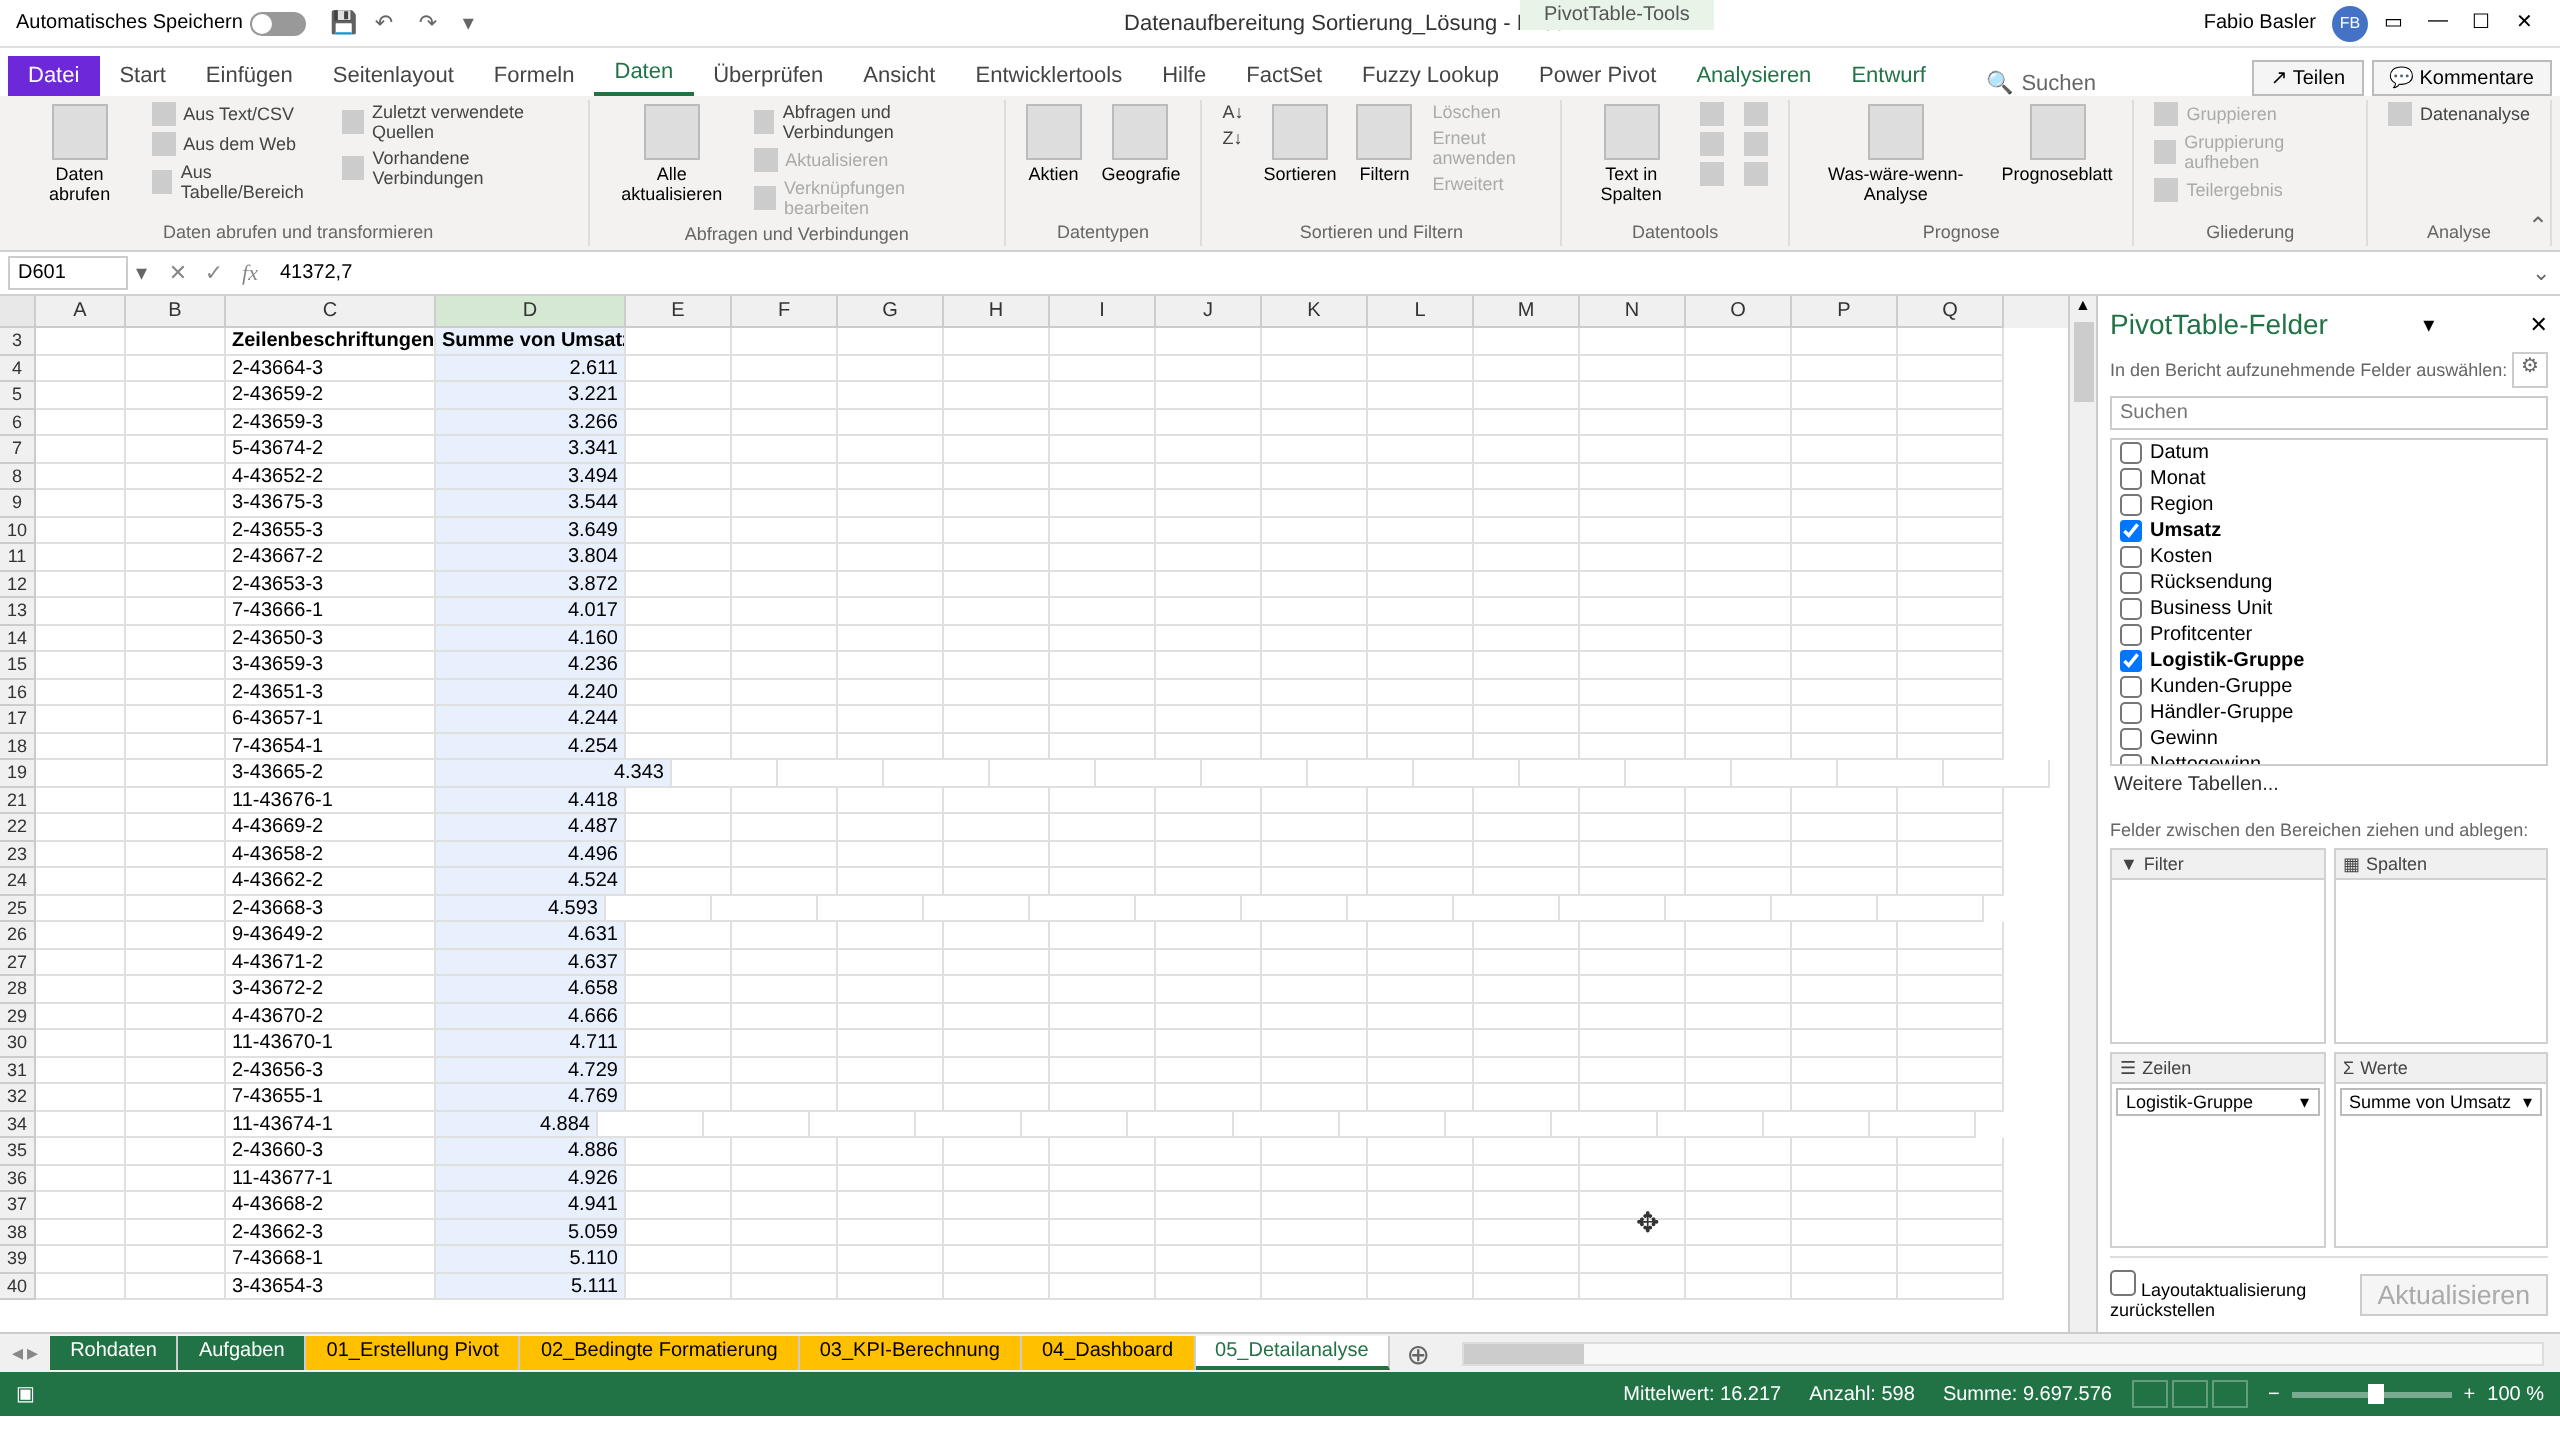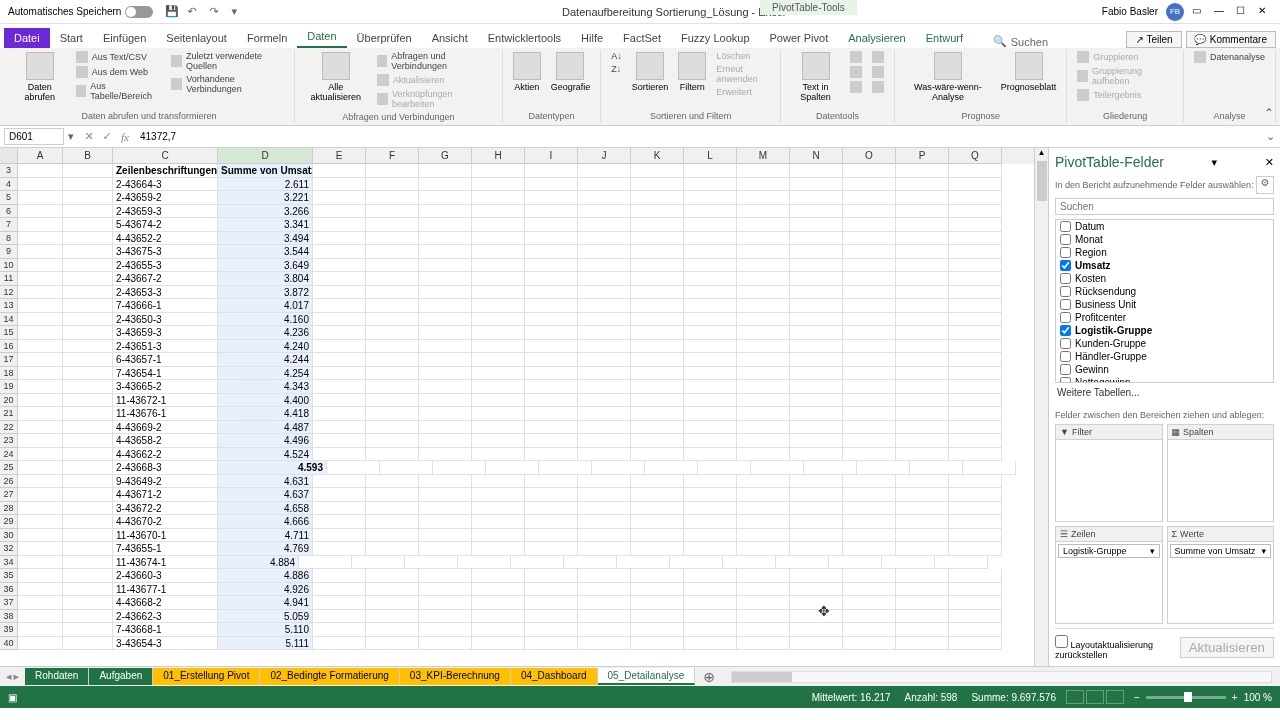--- a/index.html
+++ b/index.html
@@ -687,41 +687,21 @@
           <div class="cell " style="width: 53px;"></div>
           <div class="cell " style="width: 53px;"></div>
           <div class="cell " style="width: 53px;"></div>
           <div class="cell " style="width: 53px;"></div>
         </div>
         <div class="grid-row">
           <div class="row-h">19</div>
           <div class="cell " style="width: 45px;"></div>
           <div class="cell " style="width: 50px;"></div>
           <div class="cell " style="width: 105px;">3-43665-2</div>
-          <div class="cell num sel-col" style="width: 95px;">4.343</div>
-          <div class="cell " style="width: 53px;"></div>
-          <div class="cell " style="width: 53px;"></div>
-          <div class="cell " style="width: 53px;"></div>
-          <div class="cell " style="width: 53px;"></div>
-          <div class="cell " style="width: 53px;"></div>
-          <div class="cell " style="width: 53px;"></div>
-          <div class="cell " style="width: 53px;"></div>
-          <div class="cell " style="width: 53px;"></div>
-          <div class="cell " style="width: 53px;"></div>
-          <div class="cell " style="width: 53px;"></div>
-          <div class="cell " style="width: 53px;"></div>
-          <div class="cell " style="width: 53px;"></div>
-          <div class="cell " style="width: 53px;"></div>
-        </div>
-        <div class="grid-row">
-          <div class="row-h">20</div>
-          <div class="cell " style="width: 45px;"></div>
-          <div class="cell " style="width: 50px;"></div>
-          <div class="cell " style="width: 105px;">11-43672-1</div>
-          <div class="cell num sel-col" style="width: 95px;">4.400</div>
+          <div class="cell num sel-col" style="width: 118px;">4.343</div>
           <div class="cell " style="width: 53px;"></div>
           <div class="cell " style="width: 53px;"></div>
           <div class="cell " style="width: 53px;"></div>
           <div class="cell " style="width: 53px;"></div>
           <div class="cell " style="width: 53px;"></div>
           <div class="cell " style="width: 53px;"></div>
           <div class="cell " style="width: 53px;"></div>
           <div class="cell " style="width: 53px;"></div>
           <div class="cell " style="width: 53px;"></div>
           <div class="cell " style="width: 53px;"></div>
@@ -807,21 +787,21 @@
           <div class="cell " style="width: 53px;"></div>
           <div class="cell " style="width: 53px;"></div>
           <div class="cell " style="width: 53px;"></div>
           <div class="cell " style="width: 53px;"></div>
         </div>
         <div class="grid-row">
           <div class="row-h">25</div>
           <div class="cell " style="width: 45px;"></div>
           <div class="cell " style="width: 50px;"></div>
           <div class="cell " style="width: 105px;">2-43668-3</div>
-          <div class="cell num sel-col" style="width: 109px; font-weight: bold;">4.593</div>
+          <div class="cell num sel-col" style="width: 85px;">4.593</div>
           <div class="cell " style="width: 53px;"></div>
           <div class="cell " style="width: 53px;"></div>
           <div class="cell " style="width: 53px;"></div>
           <div class="cell " style="width: 53px;"></div>
           <div class="cell " style="width: 53px;"></div>
           <div class="cell " style="width: 53px;"></div>
           <div class="cell " style="width: 53px;"></div>
           <div class="cell " style="width: 53px;"></div>
           <div class="cell " style="width: 53px;"></div>
           <div class="cell " style="width: 53px;"></div>
@@ -908,20 +888,40 @@
           <div class="cell " style="width: 53px;"></div>
           <div class="cell " style="width: 53px;"></div>
           <div class="cell " style="width: 53px;"></div>
         </div>
         <div class="grid-row">
           <div class="row-h">30</div>
           <div class="cell " style="width: 45px;"></div>
           <div class="cell " style="width: 50px;"></div>
           <div class="cell " style="width: 105px;">11-43670-1</div>
           <div class="cell num sel-col" style="width: 95px;">4.711</div>
+          <div class="cell " style="width: 53px;"></div>
+          <div class="cell " style="width: 53px;"></div>
+          <div class="cell " style="width: 53px;"></div>
+          <div class="cell " style="width: 53px;"></div>
+          <div class="cell " style="width: 53px;"></div>
+          <div class="cell " style="width: 53px;"></div>
+          <div class="cell " style="width: 53px;"></div>
+          <div class="cell " style="width: 53px;"></div>
+          <div class="cell " style="width: 53px;"></div>
+          <div class="cell " style="width: 53px;"></div>
+          <div class="cell " style="width: 53px;"></div>
+          <div class="cell " style="width: 53px;"></div>
+          <div class="cell " style="width: 53px;"></div>
+        </div>
+        <div class="grid-row">
+          <div class="row-h">31</div>
+          <div class="cell " style="width: 45px;"></div>
+          <div class="cell " style="width: 50px;"></div>
+          <div class="cell " style="width: 105px;">2-43656-3</div>
+          <div class="cell num sel-col" style="width: 95px;">4.729</div>
           <div class="cell " style="width: 53px;"></div>
           <div class="cell " style="width: 53px;"></div>
           <div class="cell " style="width: 53px;"></div>
           <div class="cell " style="width: 53px;"></div>
           <div class="cell " style="width: 53px;"></div>
           <div class="cell " style="width: 53px;"></div>
           <div class="cell " style="width: 53px;"></div>
           <div class="cell " style="width: 53px;"></div>
           <div class="cell " style="width: 53px;"></div>
           <div class="cell " style="width: 53px;"></div>

